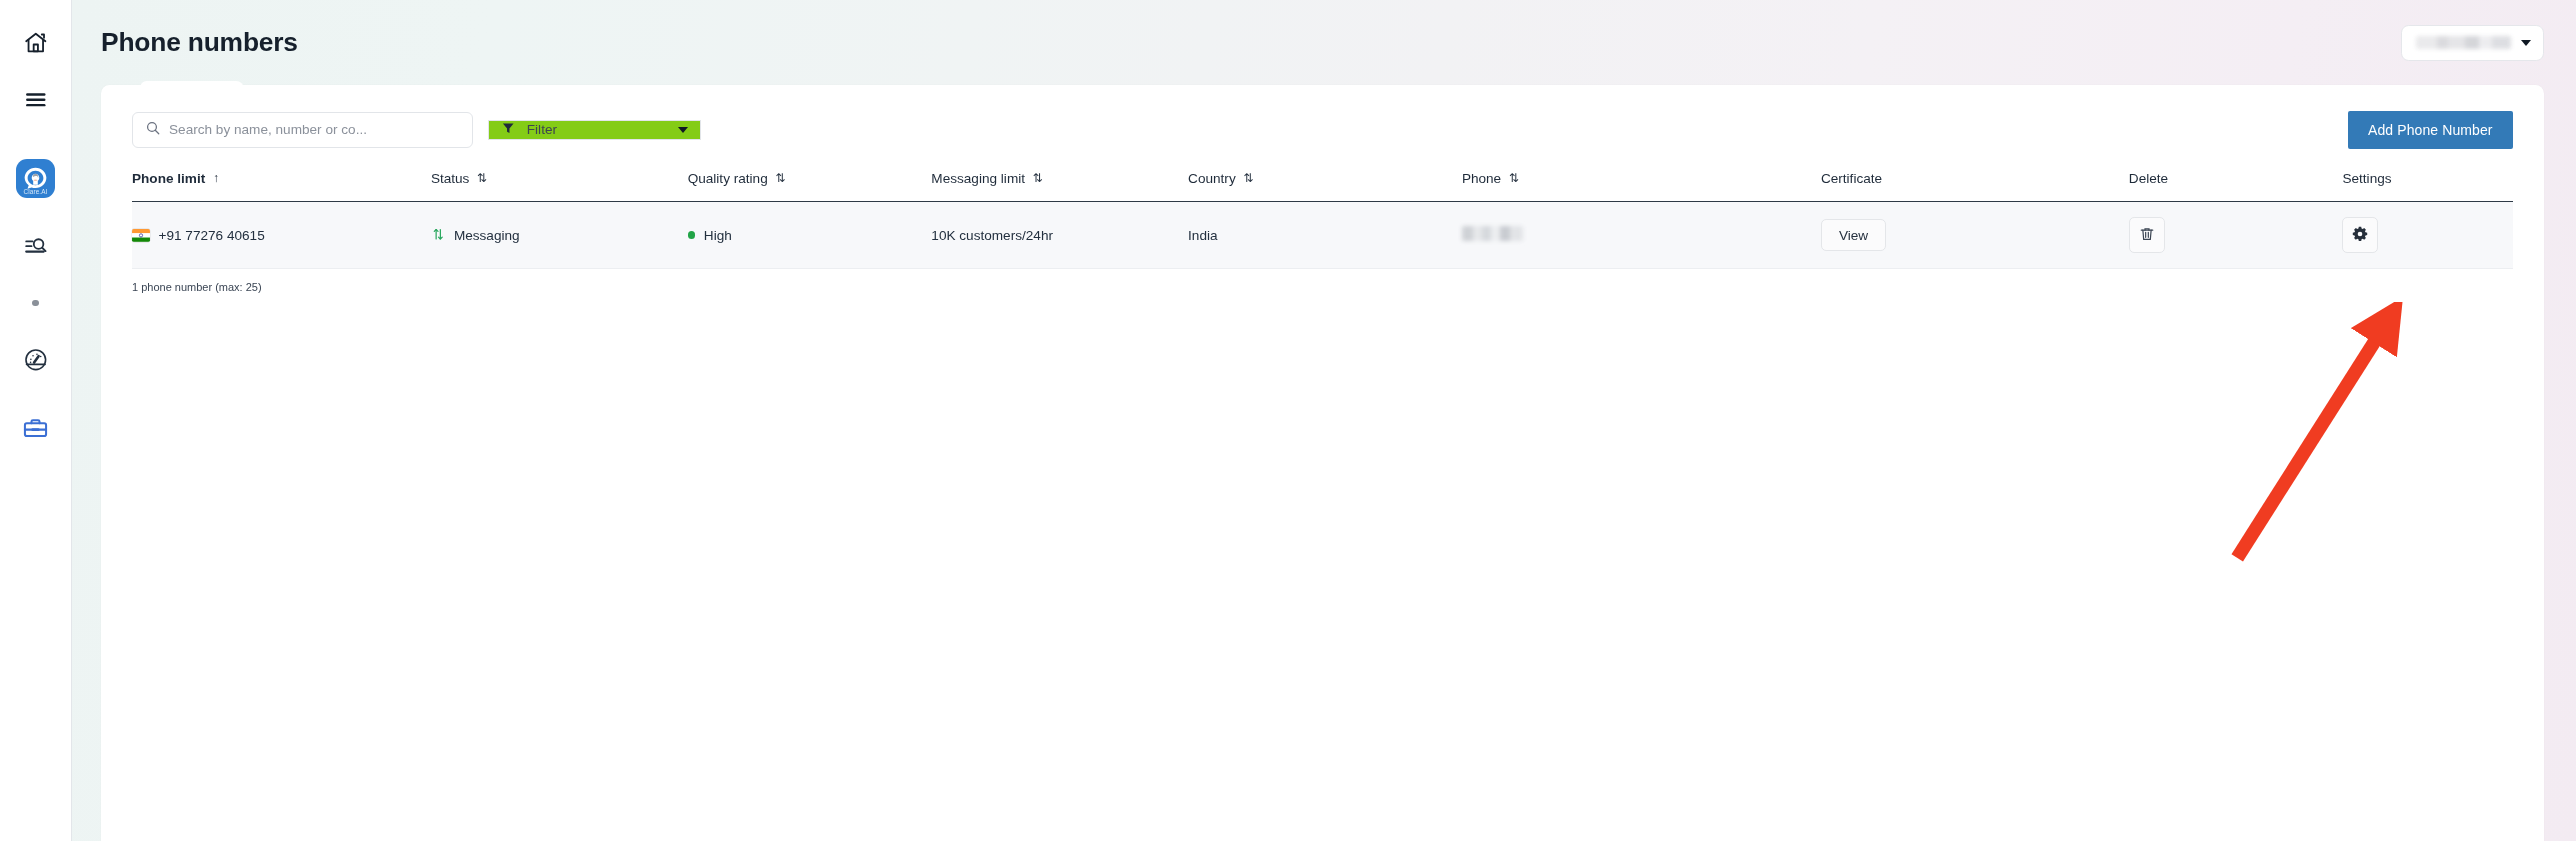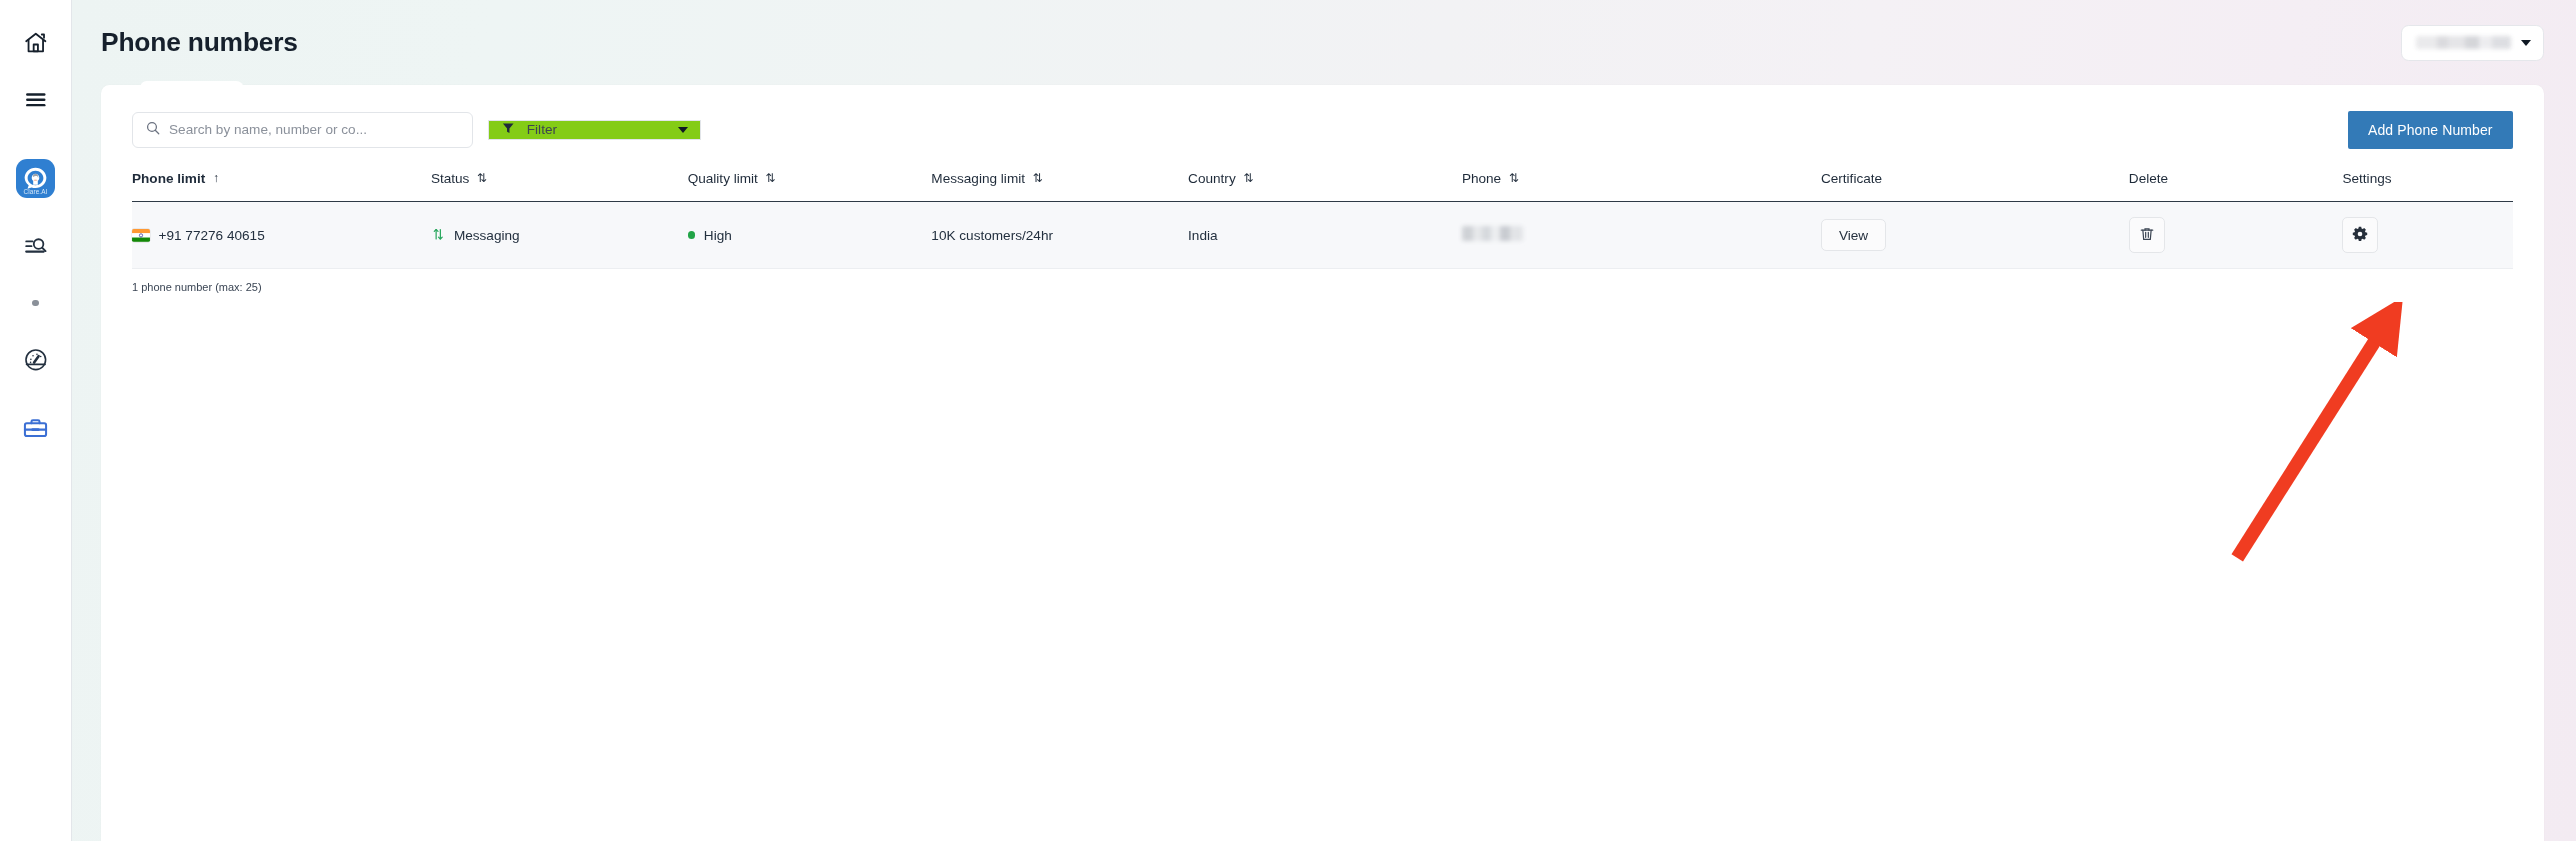--- a/index.html
+++ b/index.html
@@ -510,21 +510,21 @@
               </span>
             </th>
             <th>
               <span class="th-inner">
                 <span>Status</span>
                 <span class="sort-glyph">⇅</span>
               </span>
             </th>
             <th>
               <span class="th-inner">
-                <span>Quality limit</span>
+                <span>Quality rating</span>
                 <span class="sort-glyph">⇅</span>
               </span>
             </th>
             <th>
               <span class="th-inner">
                 <span>Messaging limit</span>
                 <span class="sort-glyph">⇅</span>
               </span>
             </th>
             <th>

